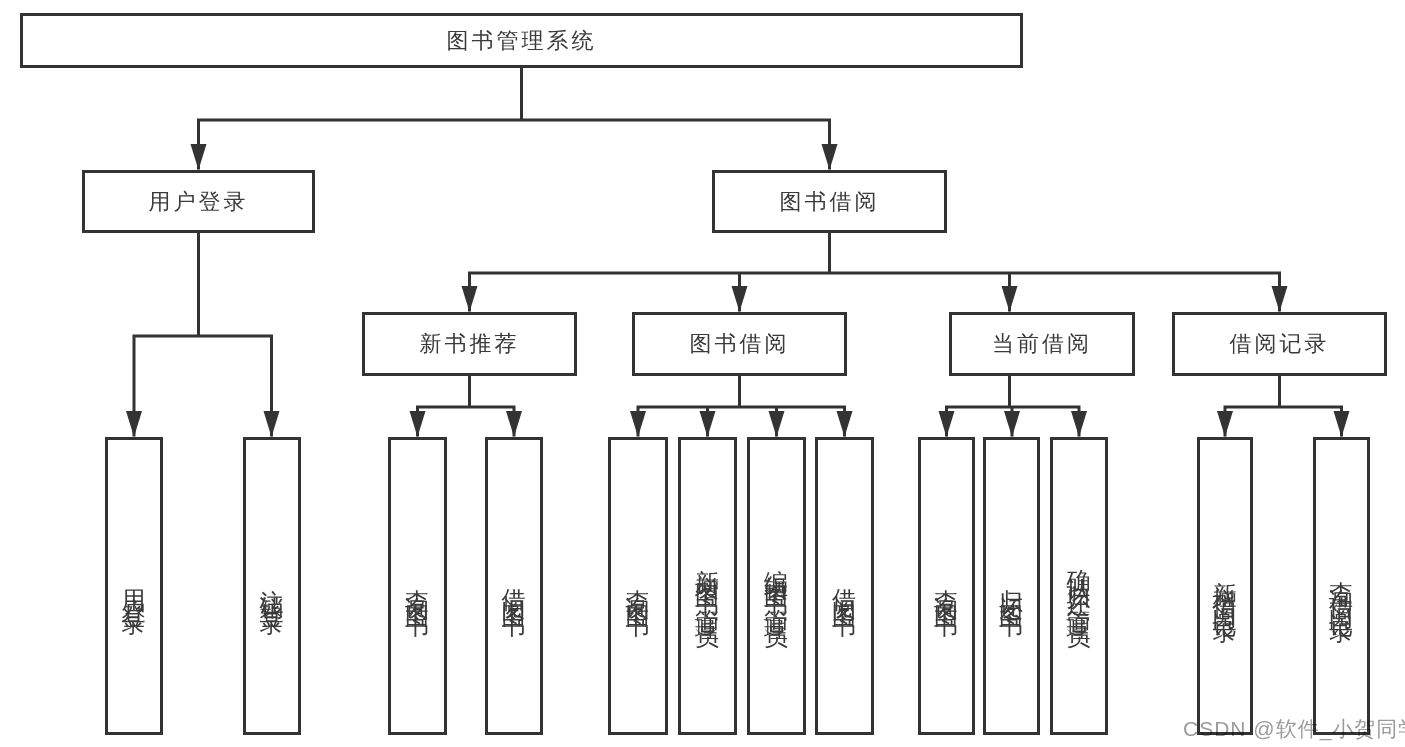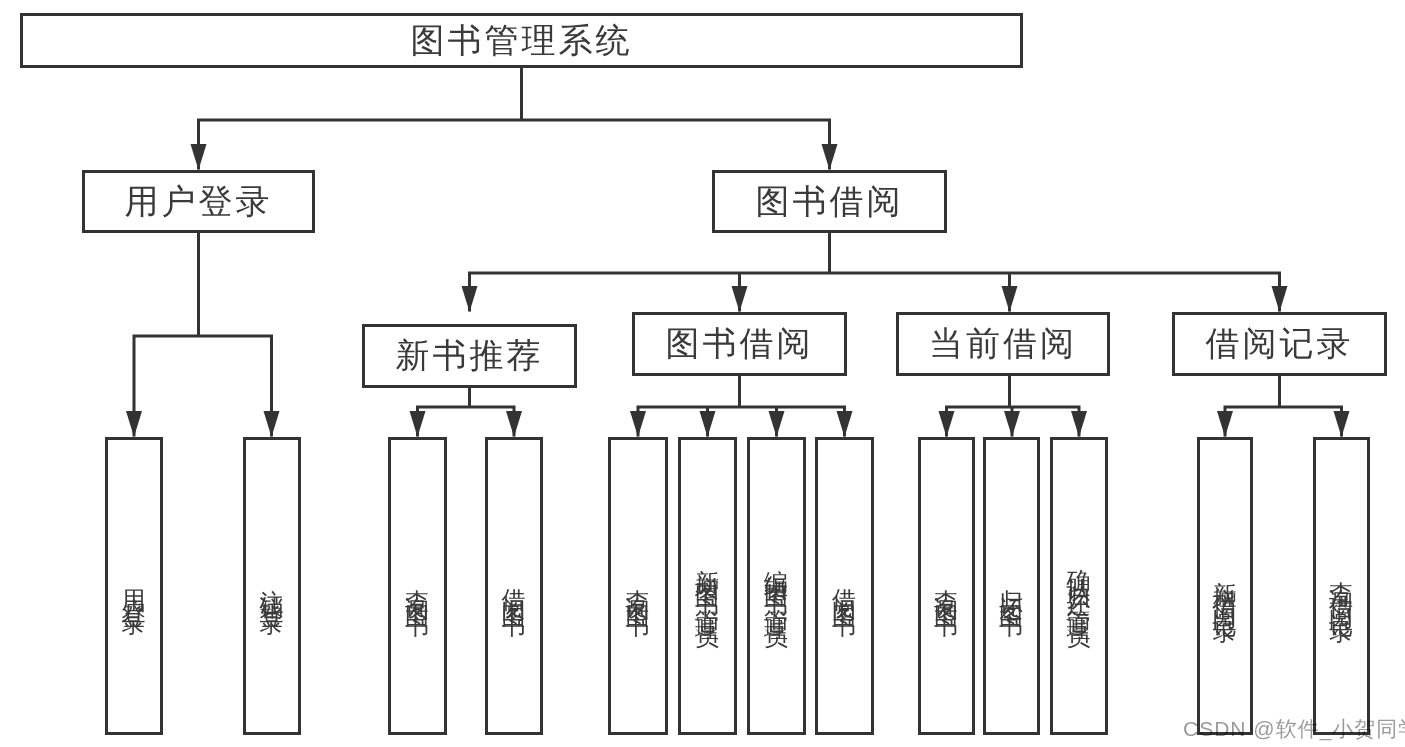--- a/index.html
+++ b/index.html
@@ -11,21 +11,21 @@
   }
   svg.connectors{position:absolute;left:0;top:0;z-index:1;}
   svg.connectors path{fill:none;stroke:var(--line,#333);stroke-width:3;stroke-linecap:square;}
   svg.connectors polygon{fill:var(--line,#333);stroke:none;}
   .node{
     position:absolute;box-sizing:border-box;z-index:2;
     background:var(--background,#fff);
     border:3px solid var(--line,#333);
     display:flex;align-items:center;justify-content:center;
   }
-  .h-label{font-size:34px;letter-spacing:3px;white-space:nowrap;}
+  .h-label{font-size:22px;letter-spacing:3px;white-space:nowrap;}
   .v-label{
     writing-mode:vertical-rl;text-orientation:mixed;
     font-size:24px;letter-spacing:8px;line-height:1.05;white-space:nowrap;
   }
   .watermark{
     position:absolute;z-index:6;
     font-size:21px;letter-spacing:1px;white-space:nowrap;
     color:var(--watermark,#9b9b9b);
     mix-blend-mode:multiply;
   }
@@ -64,27 +64,27 @@
     <span class="h-label">图书管理系统</span>
   </div>
 
   <div class="node" style="left:82px;top:170px;width:233px;height:63px;">
     <span class="h-label">用户登录</span>
   </div>
   <div class="node" style="left:712px;top:170px;width:235px;height:63px;">
     <span class="h-label">图书借阅</span>
   </div>
 
-  <div class="node" style="left:362px;top:324px;width:215px;height:64px;">
+  <div class="node" style="left:362px;top:312px;width:215px;height:64px;">
     <span class="h-label">新书推荐</span>
   </div>
   <div class="node" style="left:632px;top:312px;width:215px;height:64px;">
     <span class="h-label">图书借阅</span>
   </div>
-  <div class="node" style="left:896px;top:312px;width:214px;height:64px;">
+  <div class="node" style="left:949px;top:312px;width:186px;height:64px;">
     <span class="h-label">当前借阅</span>
   </div>
   <div class="node" style="left:1172px;top:312px;width:215px;height:64px;">
     <span class="h-label">借阅记录</span>
   </div>
 
   <div class="node" style="left:105px;top:437px;width:58px;height:298px;">
     <span class="v-label">用户登录</span>
   </div>
   <div class="node" style="left:243px;top:437px;width:58px;height:298px;">

